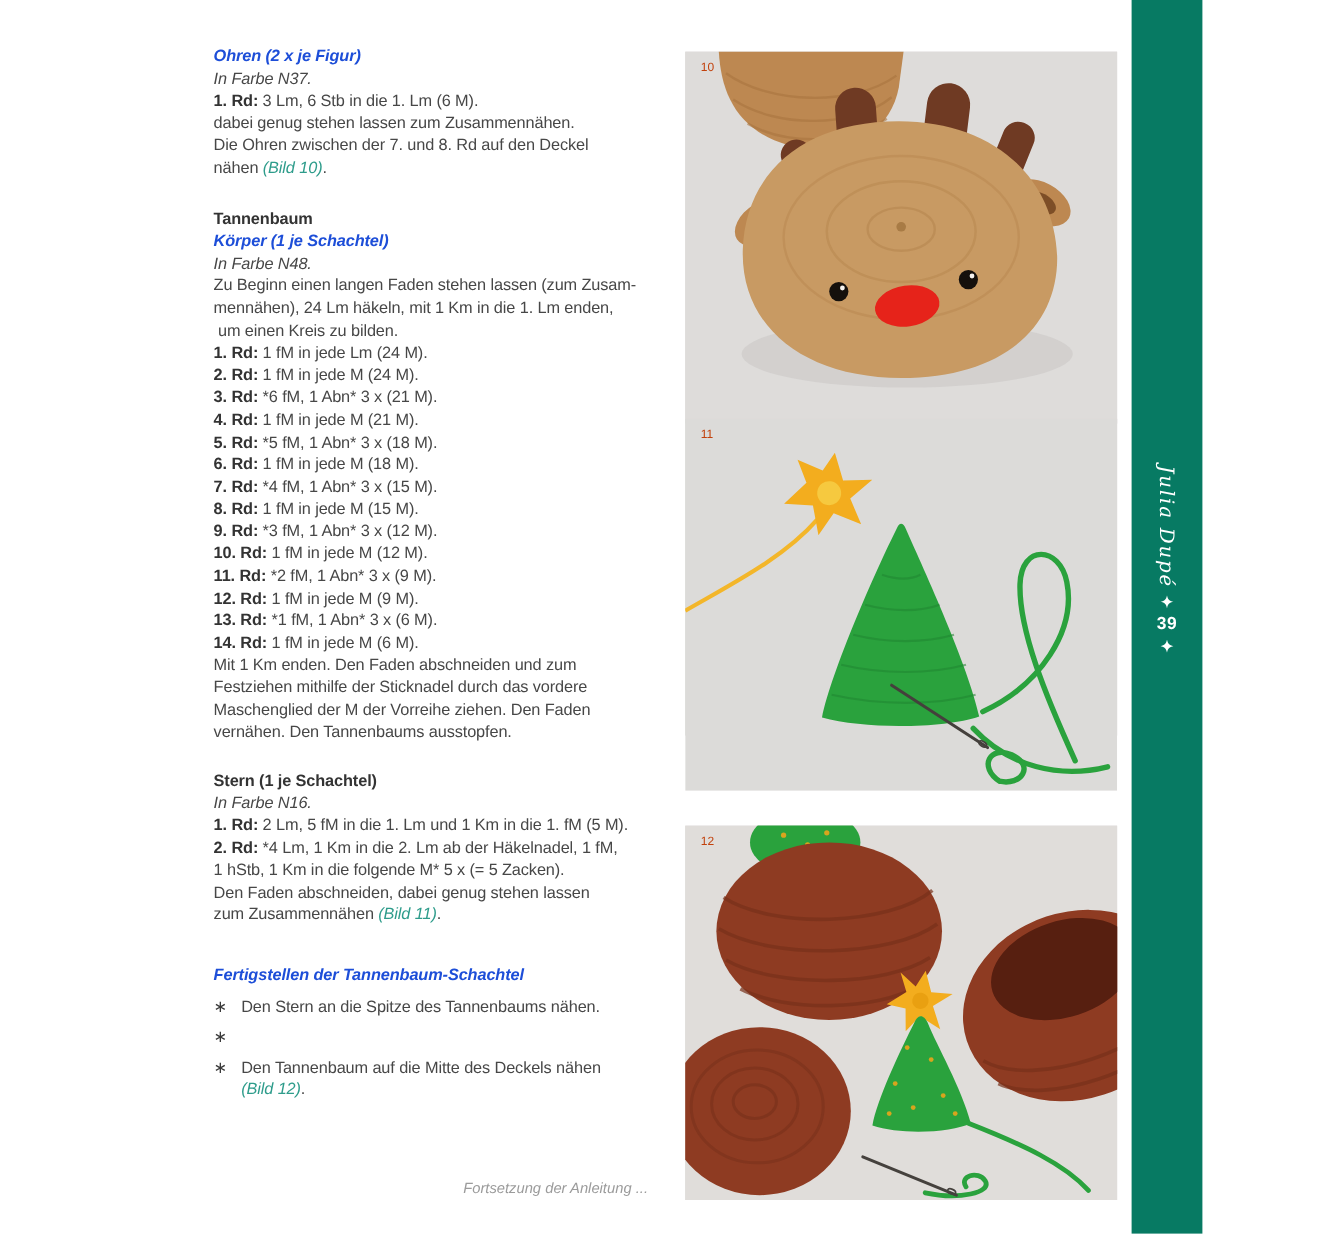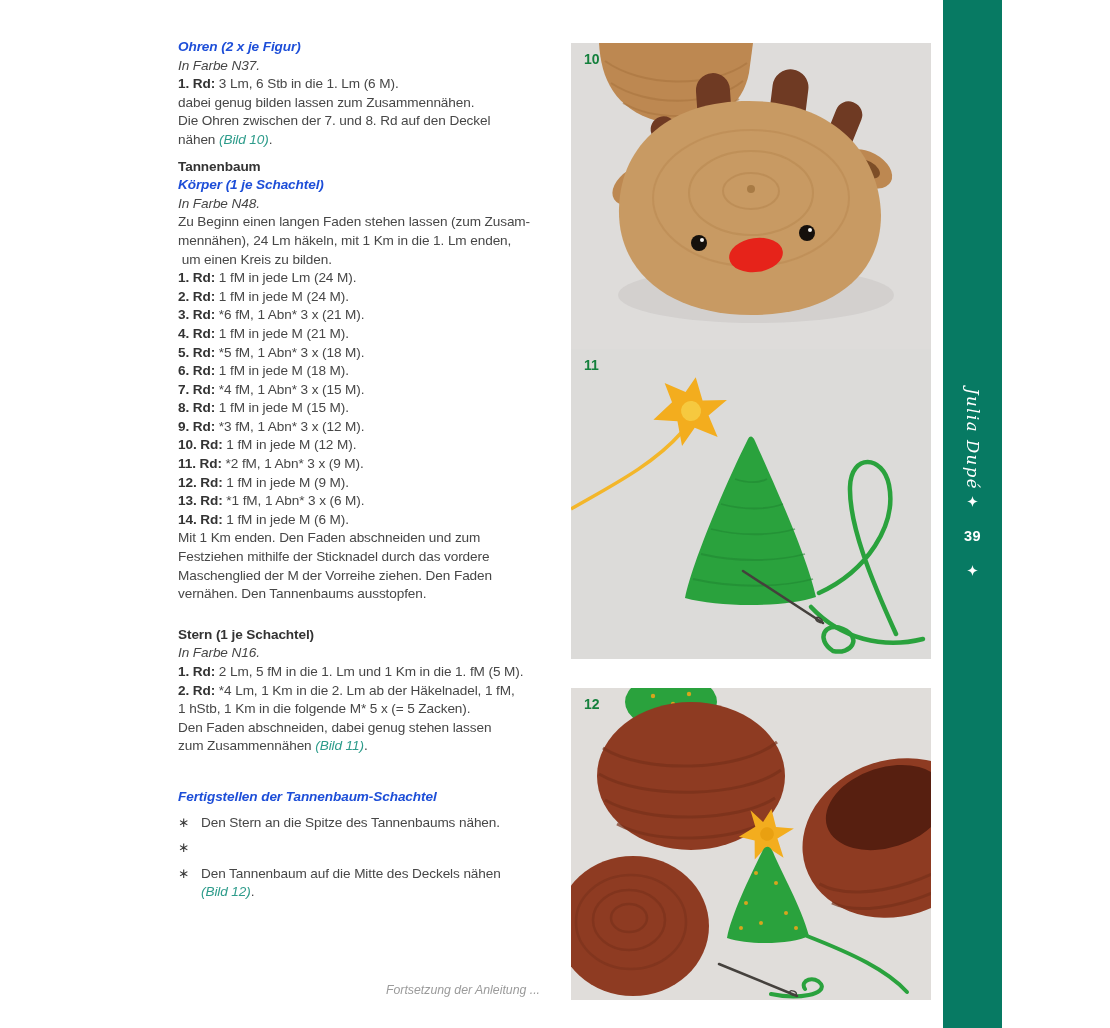--- a/index.html
+++ b/index.html
@@ -11,65 +11,65 @@
   .text-col{
     position:absolute;left:178px;top:38px;width:384px;
     color:#474747;font-size:13.6px;line-height:18.6px;letter-spacing:-0.1px;
   }
   .line{white-space:nowrap;}
   .h-bi{font-weight:bold;font-style:italic;color:#1d4ed8;}
   .h-b{font-weight:bold;color:#333333;}
   .it{font-style:italic;}
   .b{font-weight:bold;color:#333333;}
   .link{color:#2e9c8b;font-style:italic;}
-  .gap24{margin-top:8px;}
+  .gap24{margin-top:24px;}
   .gap22{margin-top:22px;}
   .gap20{margin-top:32px;}
   .bullet{display:flex;margin-top:7px;}
   .bullet .glyph{width:23px;flex:0 0 23px;color:#3a3a3a;}
   
   .footer{
     position:absolute;left:178px;top:983px;width:362px;text-align:right;
     font-style:italic;color:#9b9b9b;font-size:12.3px;
   }
   
   .photo{position:absolute;left:571px;width:360px;background:#dedcda;}
   .photo svg{display:block;}
   .photo-label{
-    position:absolute;top:8px;left:13px;font-weight:bold;font-size:14px;color:#15803d;
+    position:absolute;top:8px;left:13px;font-weight:normal;font-size:10px;color:#c2410c;
   }
   #photo10{top:43px;height:310px;}
   #photo11{top:349px;height:264px;}
   #photo12{top:688px;height:312px;}
   
   .sidebar{
     position:absolute;left:943px;top:0;width:59px;height:1028px;background:#077a63;
   }
   .sidebar-author{
     position:absolute;top:388px;left:50%;transform:translateX(-50%);
     writing-mode:vertical-rl;color:#ffffff;
     font-family:"DejaVu Serif", serif;font-style:italic;
     font-size:16.5px;letter-spacing:1.5px;white-space:nowrap;
   }
   .pagenum-group{
     position:absolute;top:496px;left:0;width:100%;
-    display:flex;flex-direction:column;align-items:center;gap:21px;color:#ffffff;
+    display:flex;flex-direction:column;align-items:center;gap:5px;color:#ffffff;
   }
   .pagenum{font-size:14.5px;font-weight:bold;letter-spacing:0.5px;}
 </style>
 </head>
 <body>
 
 <div class="text-col">
 
   <div>
     <div class="line h-bi">Ohren (2 x je Figur)</div>
     <div class="line it">In Farbe N37.</div>
     <div class="line"><span class="b">1. Rd:</span><span> 3 Lm, 6 Stb in die 1. Lm (6 M).</span></div>
-    <div class="line">dabei genug bilden lassen zum Zusammennähen.</div>
+    <div class="line">dabei genug stehen lassen zum Zusammennähen.</div>
     <div class="line">Die Ohren zwischen der 7. und 8. Rd auf den Deckel</div>
     <div class="line"><span>nähen </span><span class="link">(Bild 10)</span><span>.</span></div>
   </div>
 
   <div class="gap24">
     <div class="line h-b">Tannenbaum</div>
     <div class="line h-bi">Körper (1 je Schachtel)</div>
     <div class="line it">In Farbe N48.</div>
     <div class="line">Zu Beginn einen langen Faden stehen lassen (zum Zusam-</div>
     <div class="line">mennähen), 24 Lm häkeln, mit 1 Km in die 1. Lm enden,</div>

